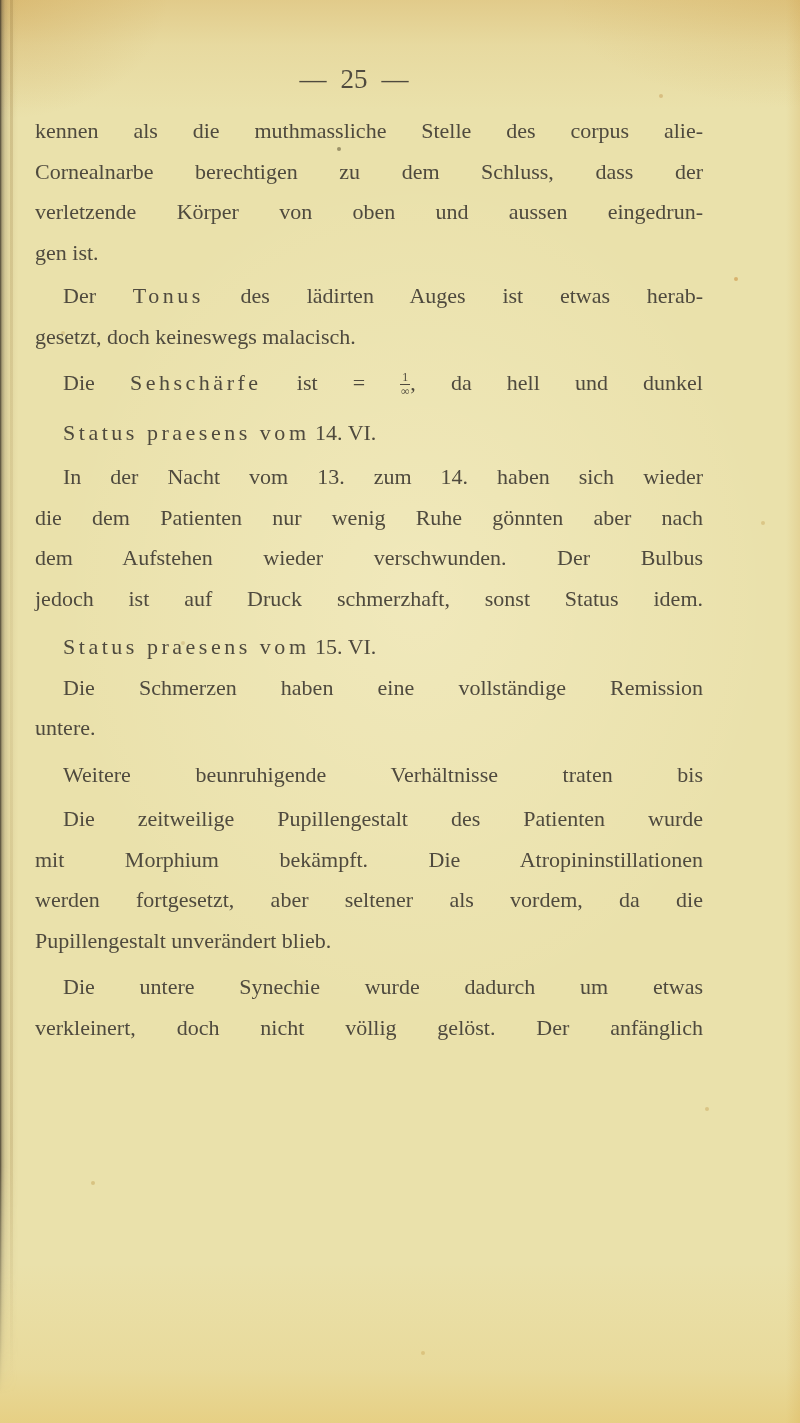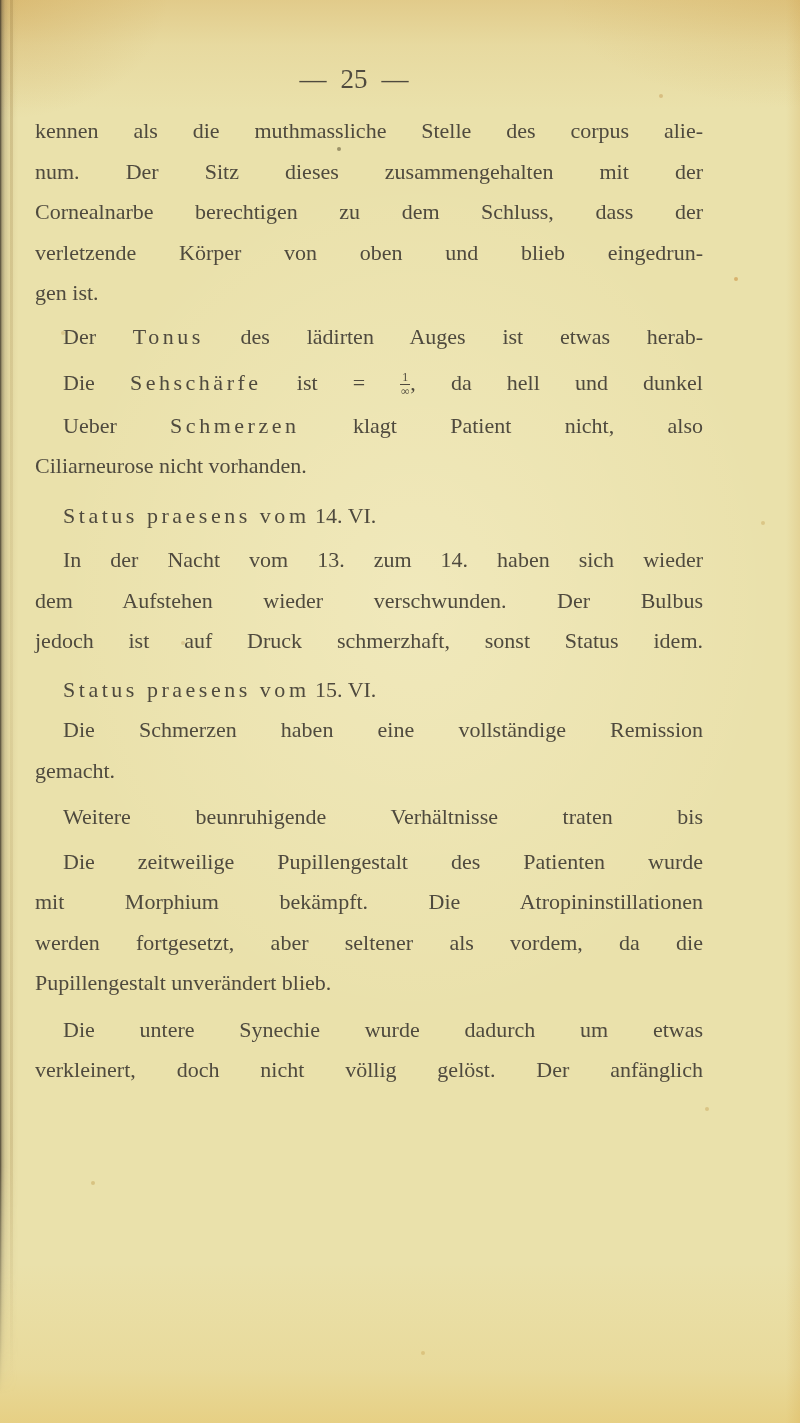--- a/index.html
+++ b/index.html
@@ -70,59 +70,56 @@
   <div class="specks"></div>
 
   <div class="header">
     <span class="dash">—</span><span class="pgnum">25</span><span class="dash">—</span>
   </div>
 
   <div class="text-col">
 
     <div class="para">
       <div class="line">kennen als die muthmassliche Stelle des corpus alie-</div>
-      <div class="line">num. Der Sitz dieses zusammengehalten mit der</div>
       <div class="line">Cornealnarbe berechtigen zu dem Schluss, dass der</div>
-      <div class="line">verletzende Körper von oben und blieb eingedrun-</div>
+      <div class="line">verletzende Körper von oben und aussen eingedrun-</div>
       <div class="line left">gen ist.</div>
     </div>
 
     <div class="para mt3">
       <div class="line indent"><span>Der </span><span class="sp">Tonus</span><span> des lädirten Auges ist etwas herab-</span></div>
+      <div class="line left">gesetzt, doch keineswegs malacisch.</div>
     </div>
 
     <div class="para mt6">
       <div class="line indent"><span>Die </span><span class="sp">Sehschärfe</span><span> ist = </span><span class="frac">
             <span class="num">1</span>
             <span class="den">∞</span>
           </span><span>, da hell und dunkel</span></div>
     </div>
 
-    <div class="para mt2">
-      <div class="line indent"><span>Ueber </span><span class="sp">Schmerzen</span><span> klagt Patient nicht, also</span></div>
-      <div class="line left">Ciliarneurose nicht vorhanden.</div>
-    </div>
 
     <div class="para mt9">
       <div class="line left indent"><span class="sp">Status praesens vom</span><span> 14. VI.</span></div>
     </div>
 
     <div class="para mt4">
       <div class="line indent">In der Nacht vom 13. zum 14. haben sich wieder</div>
+      <div class="line">die dem Patienten nur wenig Ruhe gönnten aber nach</div>
       <div class="line">dem Aufstehen wieder verschwunden. Der Bulbus</div>
       <div class="line">jedoch ist auf Druck schmerzhaft, sonst Status idem.</div>
     </div>
 
     <div class="para mt8">
       <div class="line left indent"><span class="sp">Status praesens vom</span><span> 15. VI.</span></div>
     </div>
 
     <div class="para mt0">
       <div class="line indent">Die Schmerzen haben eine vollständige Remission</div>
-      <div class="line left">gemacht.</div>
+      <div class="line left">untere.</div>
     </div>
 
     <div class="para mt6">
       <div class="line indent">Weitere beunruhigende Verhältnisse traten bis</div>
     </div>
 
     <div class="para mt4">
       <div class="line indent">Die zeitweilige Pupillengestalt des Patienten wurde</div>
       <div class="line">mit Morphium bekämpft. Die Atropininstillationen</div>
       <div class="line">werden fortgesetzt, aber seltener als vordem, da die</div>

